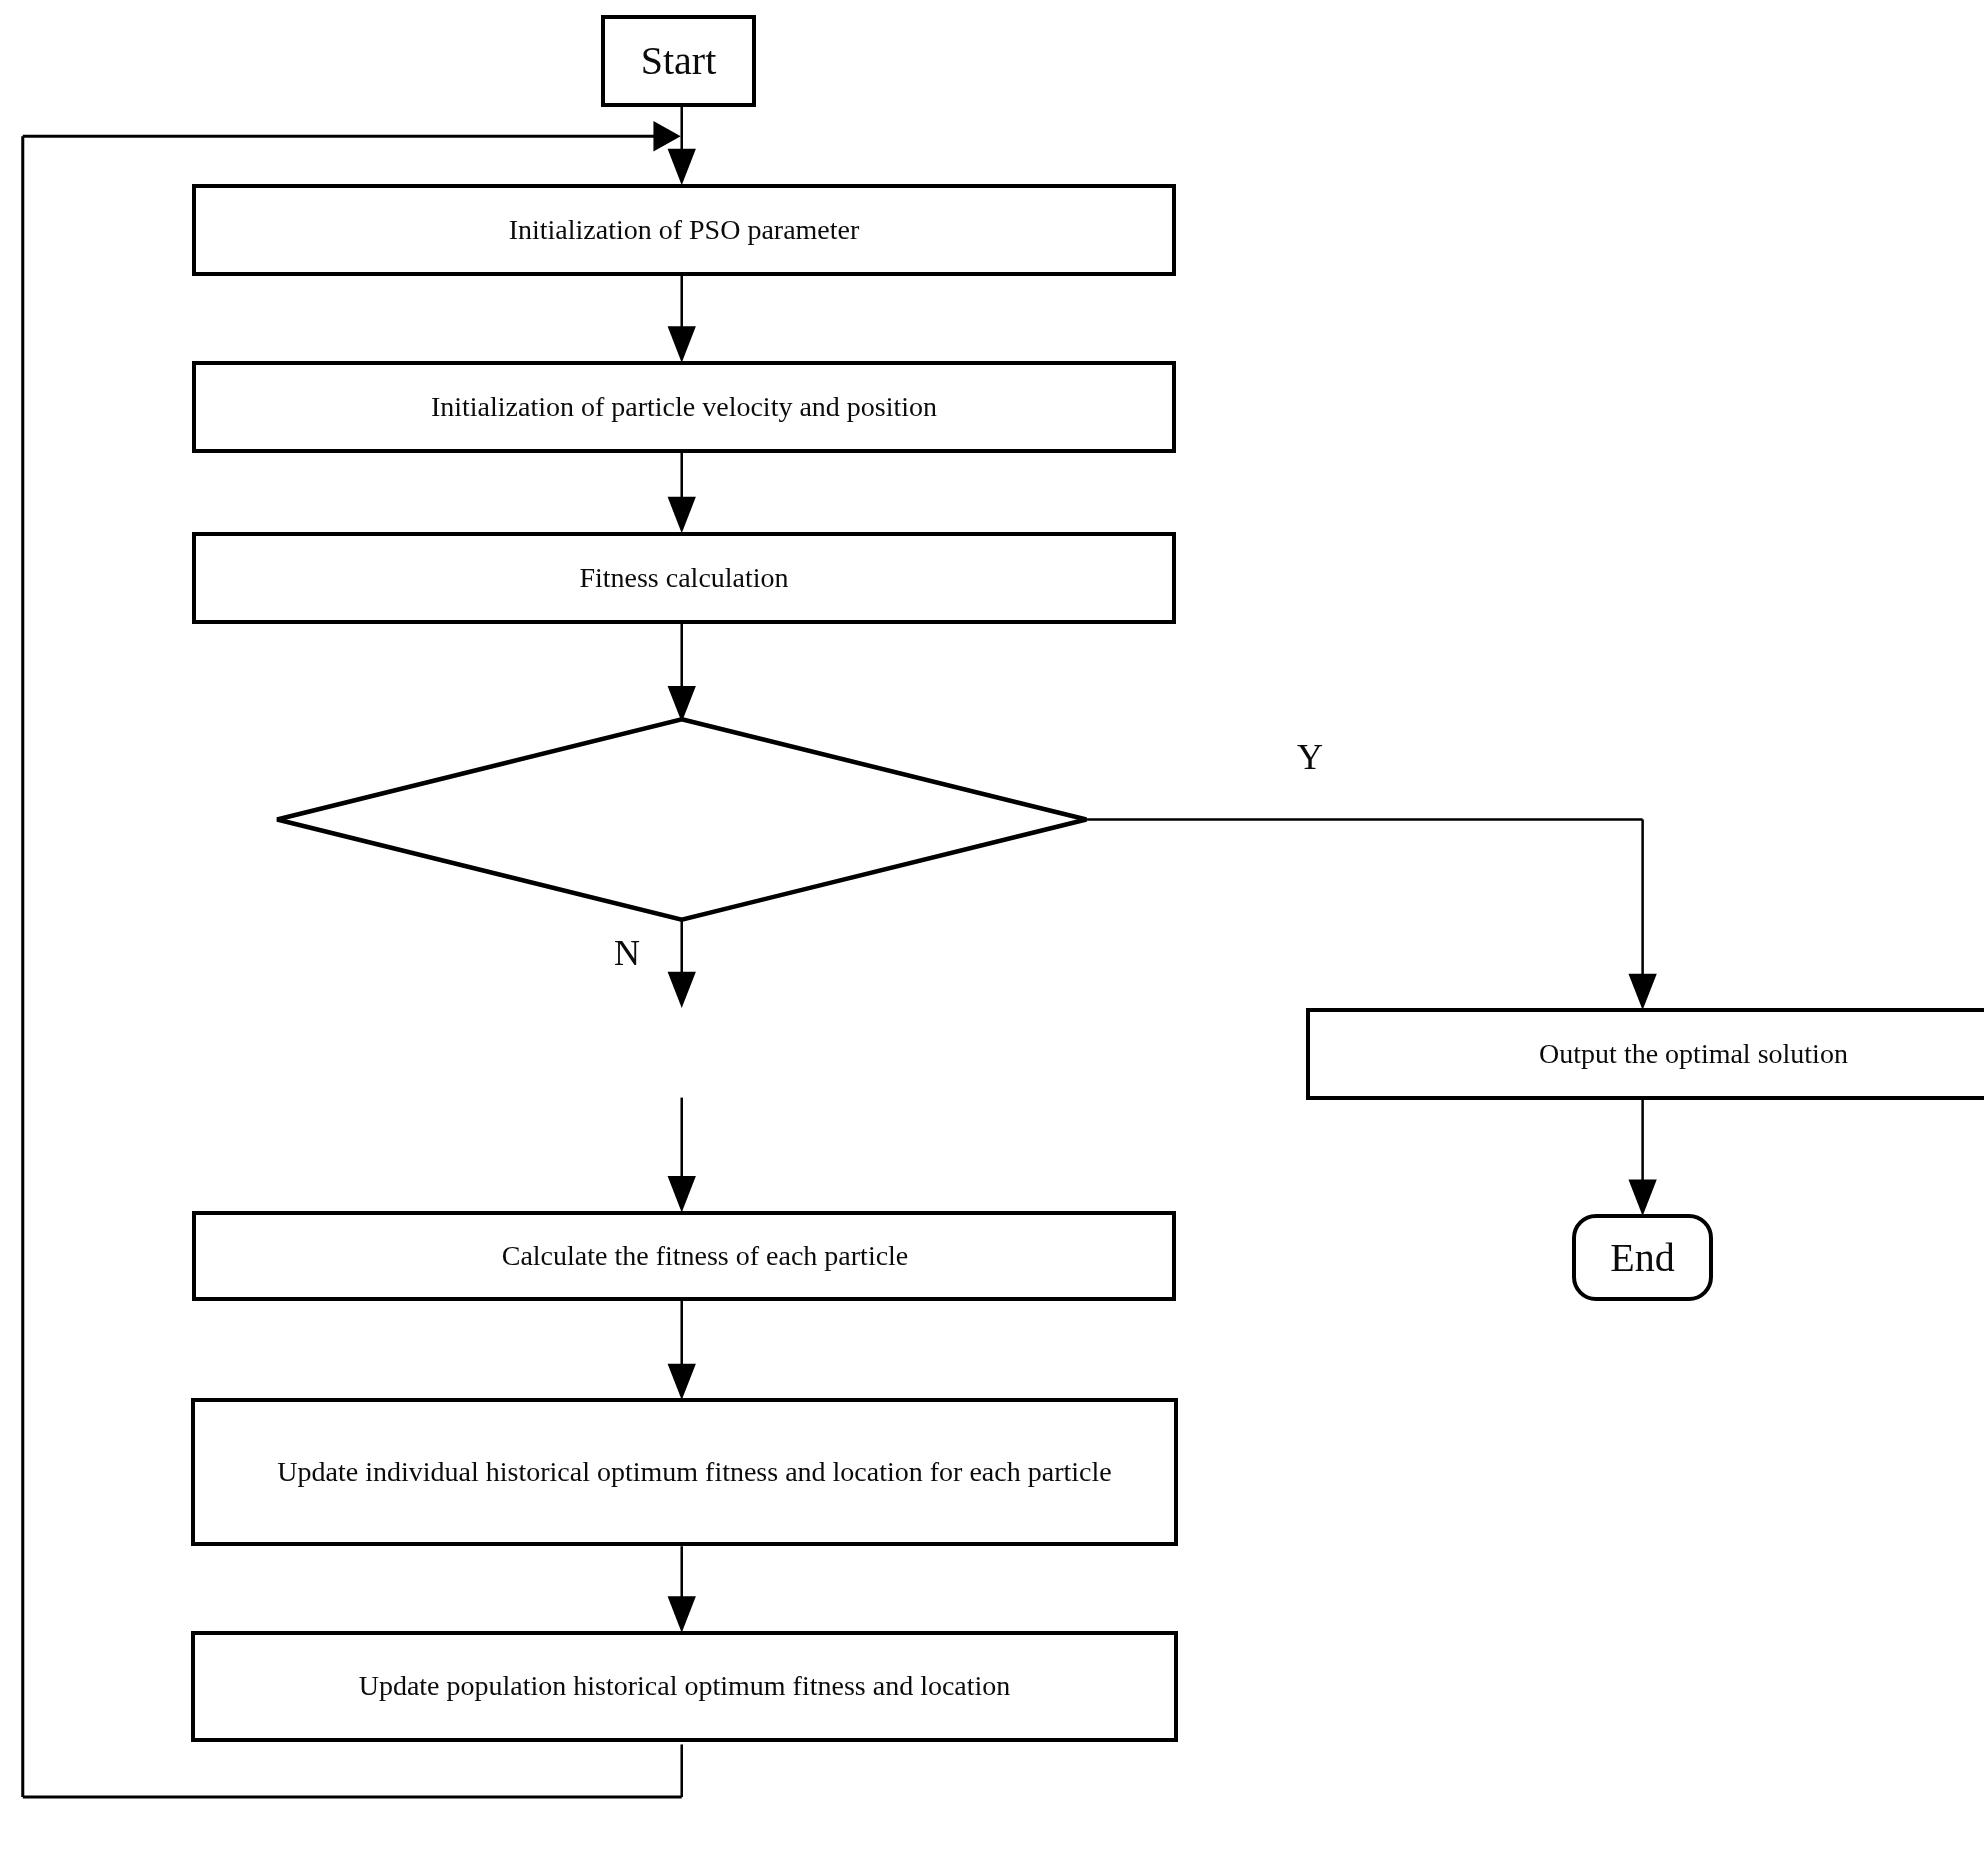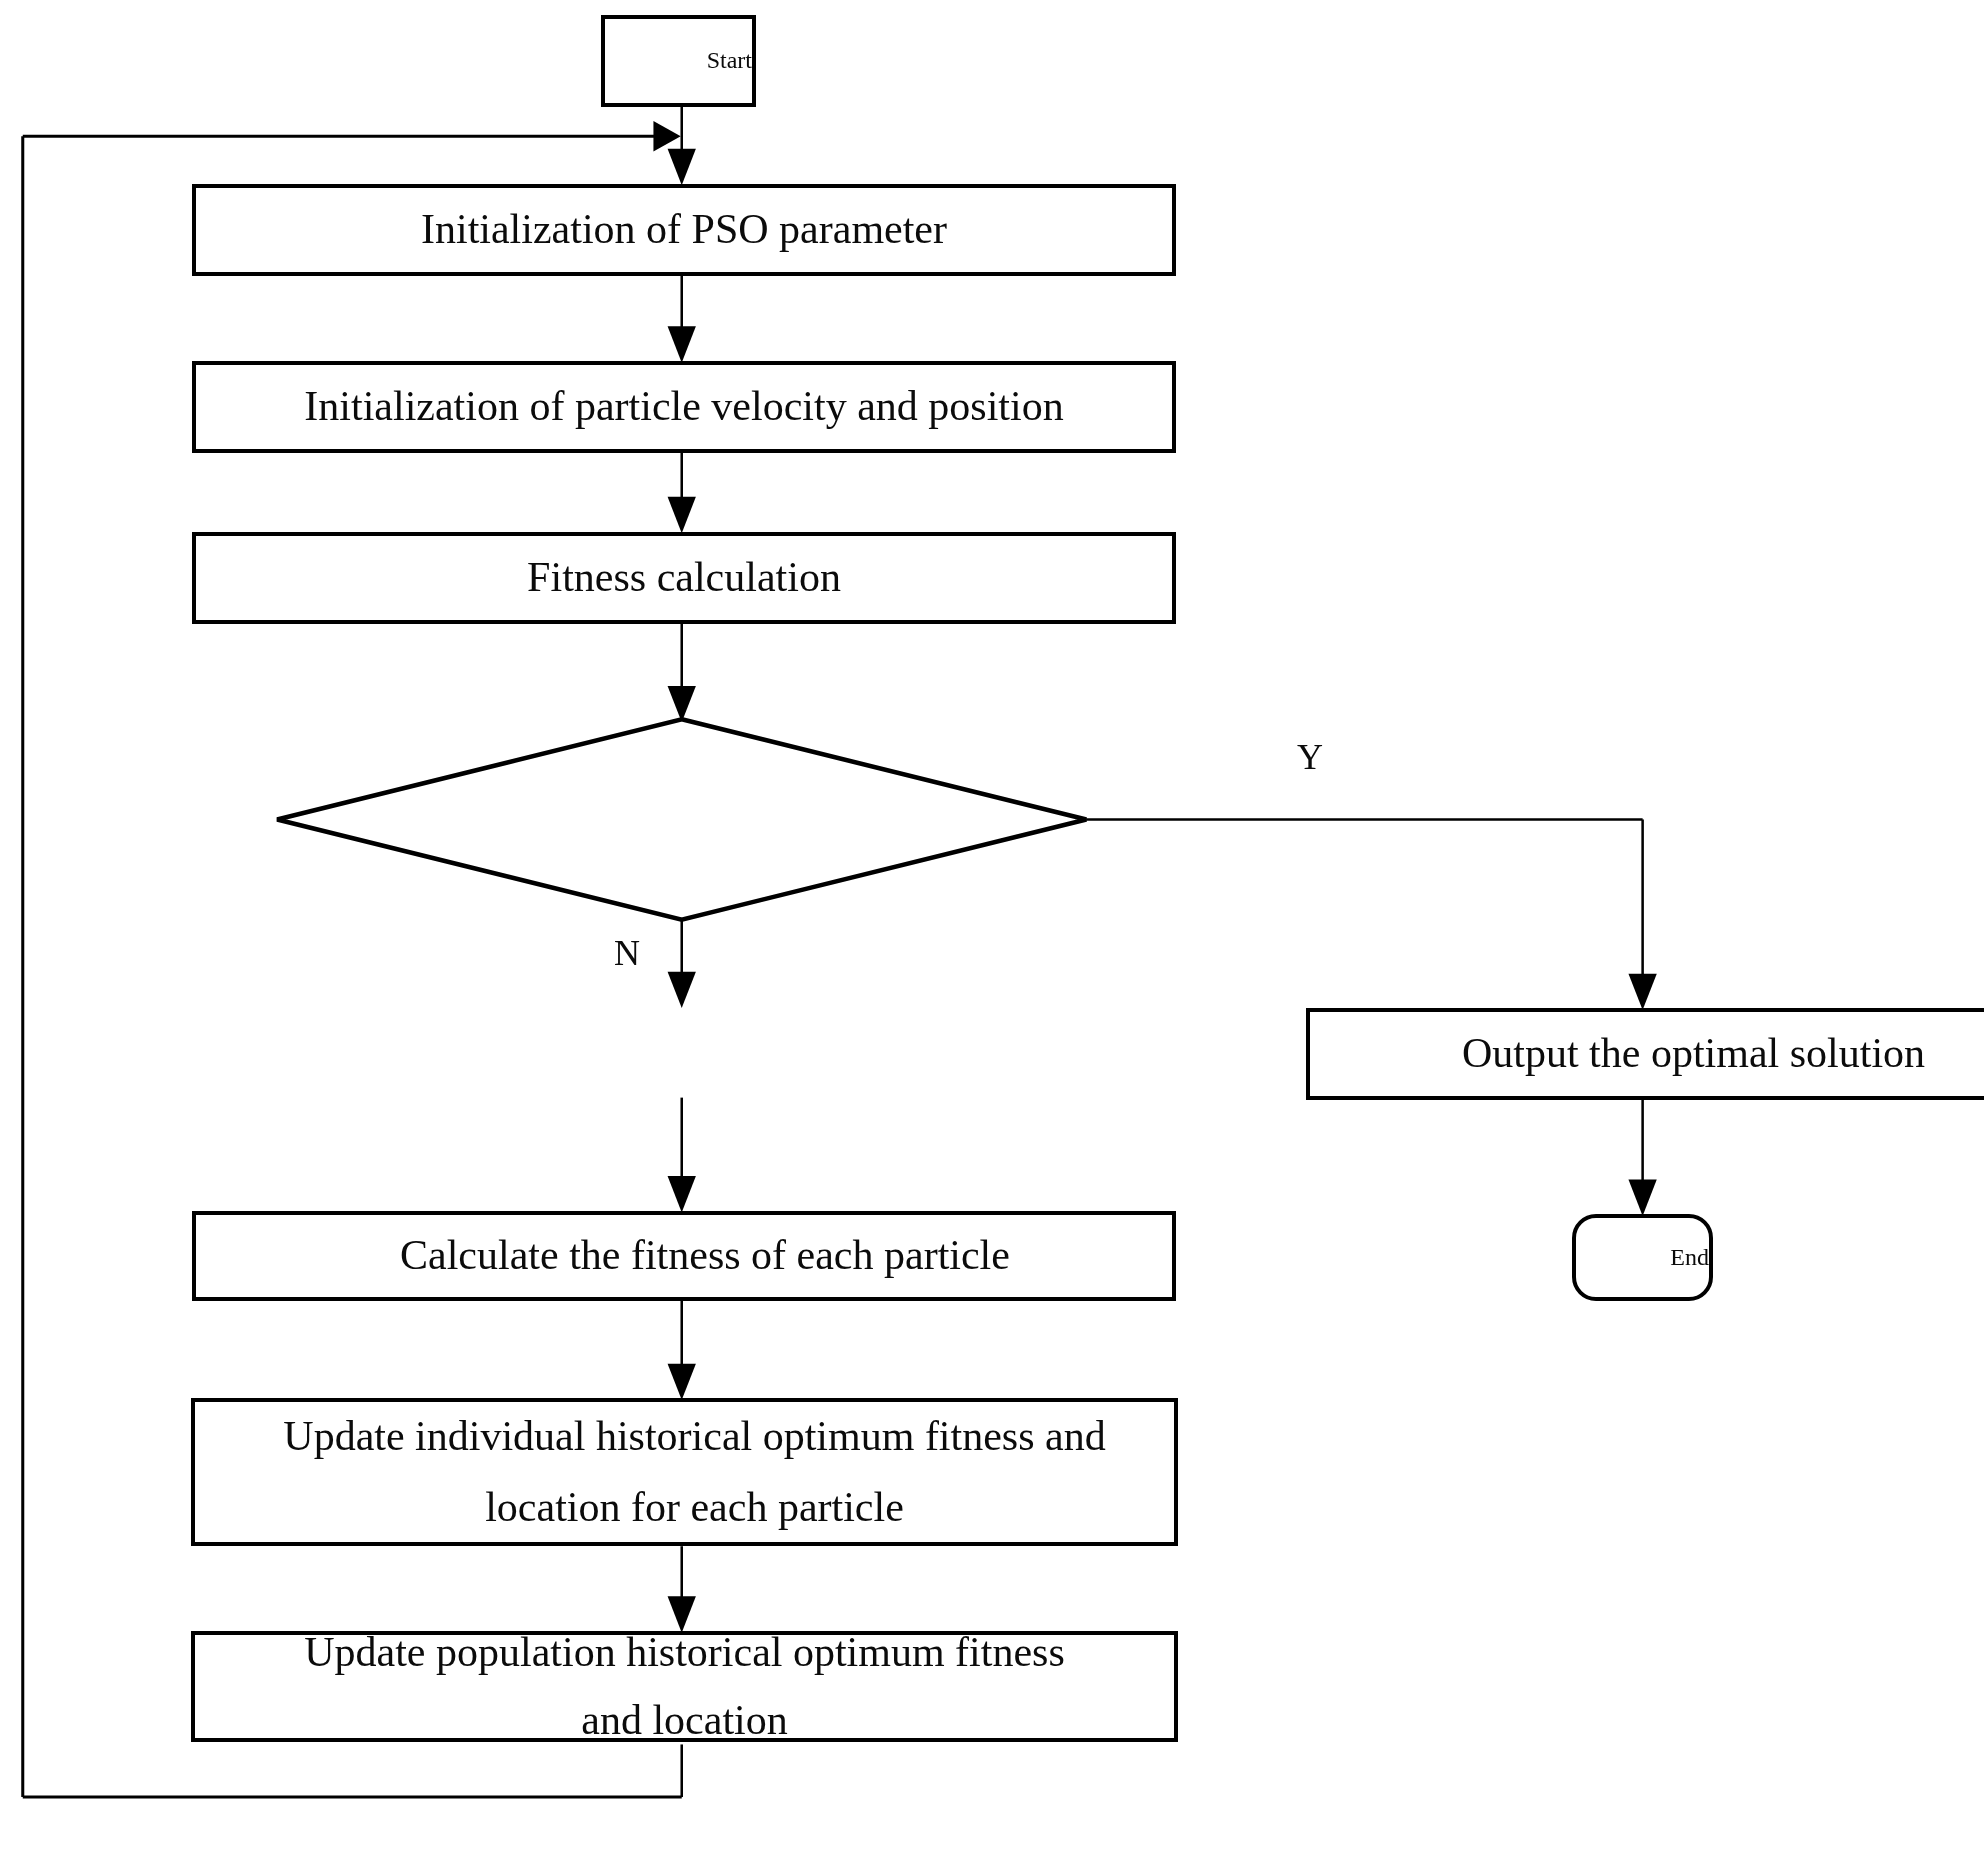--- a/index.html
+++ b/index.html
@@ -19,25 +19,25 @@
   }
   .node {
     position: absolute;
     box-sizing: border-box;
     border: 4.6px solid #000000;
     background: #ffffff;
     display: flex;
     align-items: center;
     justify-content: center;
     text-align: center;
-    font-size: 42px;
+    font-size: 28px;
     line-height: 1.7;
   }
   .node span { display: inline-block; }
-  .terminal { font-size: 24px; justify-content: flex-end; }
+  .terminal { font-size: 40px; }
   .diamond-text {
     position: absolute;
     display: flex;
     align-items: center;
     justify-content: center;
     text-align: center;
     font-size: 36px;
     line-height: 1.75;
     background: transparent;
   }

